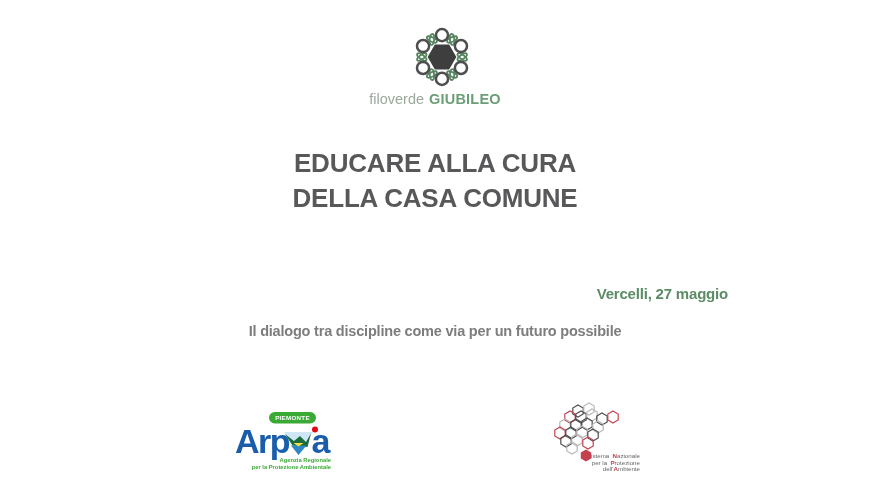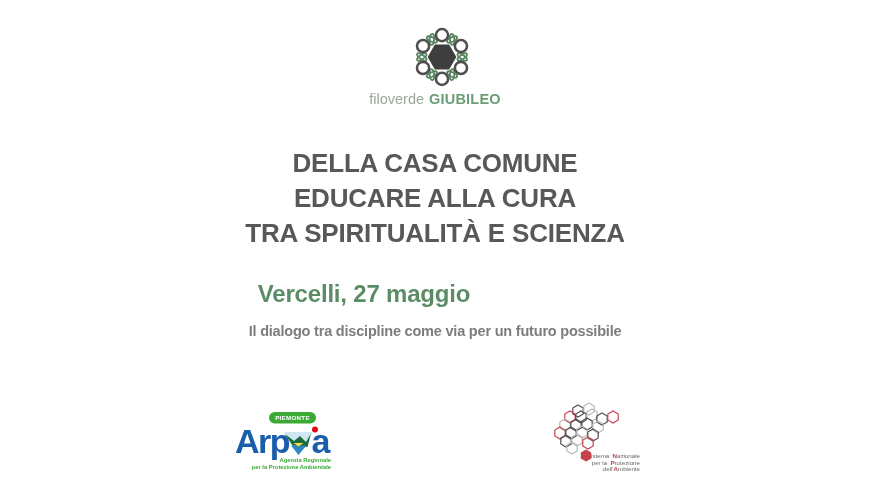--- a/index.html
+++ b/index.html
@@ -55,22 +55,22 @@
     font-size: 26px;
     line-height: 35px;
     font-weight: 700;
     color: #58585a;
     letter-spacing: -0.2px;
   }
   .event-date {
     position: absolute;
     left: 0; top: 280px;
     width: 728px;
-    text-align: center;
-    font-size: 24px;
+    text-align: right;
+    font-size: 15px;
     line-height: 28px;
     font-weight: 700;
     color: #5b8c66;
     letter-spacing: -0.2px;
   }
   .subtitle {
     position: absolute;
     left: 0; top: 322px;
     width: 870px;
     text-align: center;
@@ -136,23 +136,22 @@
       <circle cx="27.5" cy="27" r="7.2"></circle>
     </g>
     <polygon points="67,40 58.5,54.7 41.5,54.7 33,40 41.5,25.3 58.5,25.3" fill="#3e3e3e"></polygon>
   </svg>
 
   <div class="brand-text">
     <span class="brand-light">filoverde</span><span class="brand-bold">GIUBILEO</span>
   </div>
 
   <h1 class="main-title">
+    <div>EDUCARE ALLA CURA</div>
     <div>DELLA CASA COMUNE</div>
-    <div>EDUCARE ALLA CURA</div>
-    <div>TRA SPIRITUALITÀ E SCIENZA</div>
   </h1>
 
   <div class="event-date">Vercelli, 27 maggio</div>
 
   <div class="subtitle">Il dialogo tra discipline come via per un futuro possibile</div>
 
   <svg class="arpa-logo" viewBox="0 0 96 64" aria-hidden="true">
     <rect x="33" y="4" width="47" height="11.5" rx="5.75" fill="#3aaa35"></rect>
     <text x="56.5" y="12.4" text-anchor="middle" font-size="6.2" font-weight="bold" fill="#ffffff" font-family="Liberation Sans, DejaVu Sans, sans-serif" letter-spacing="0.3">PIEMONTE</text>
     <text x="-1" y="45" font-size="34" font-weight="bold" fill="#1a5dab" font-family="Liberation Sans, DejaVu Sans, sans-serif" letter-spacing="-1.5">Arp</text>

